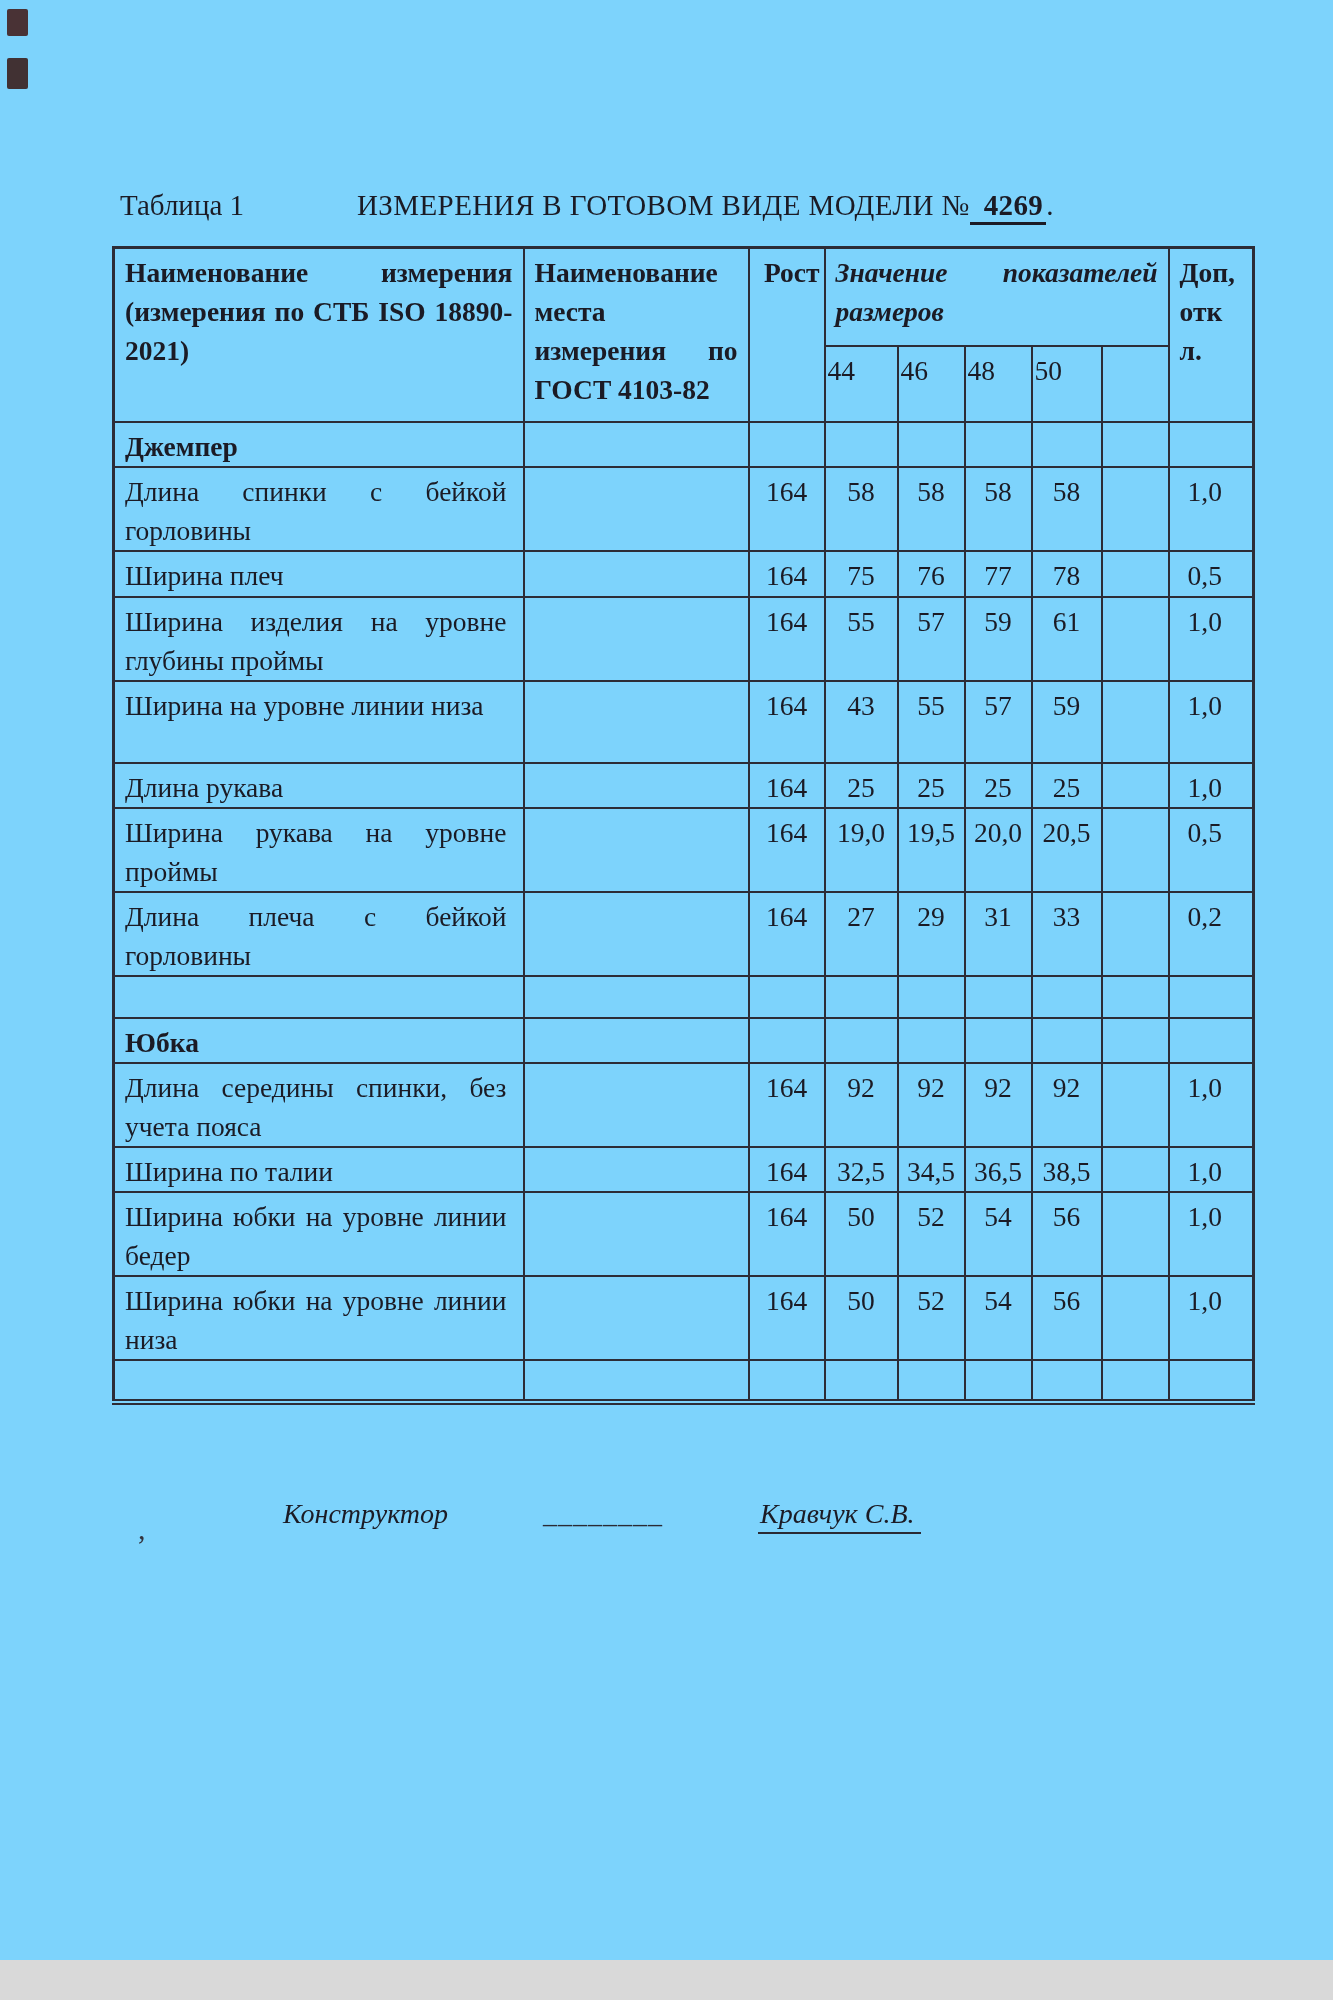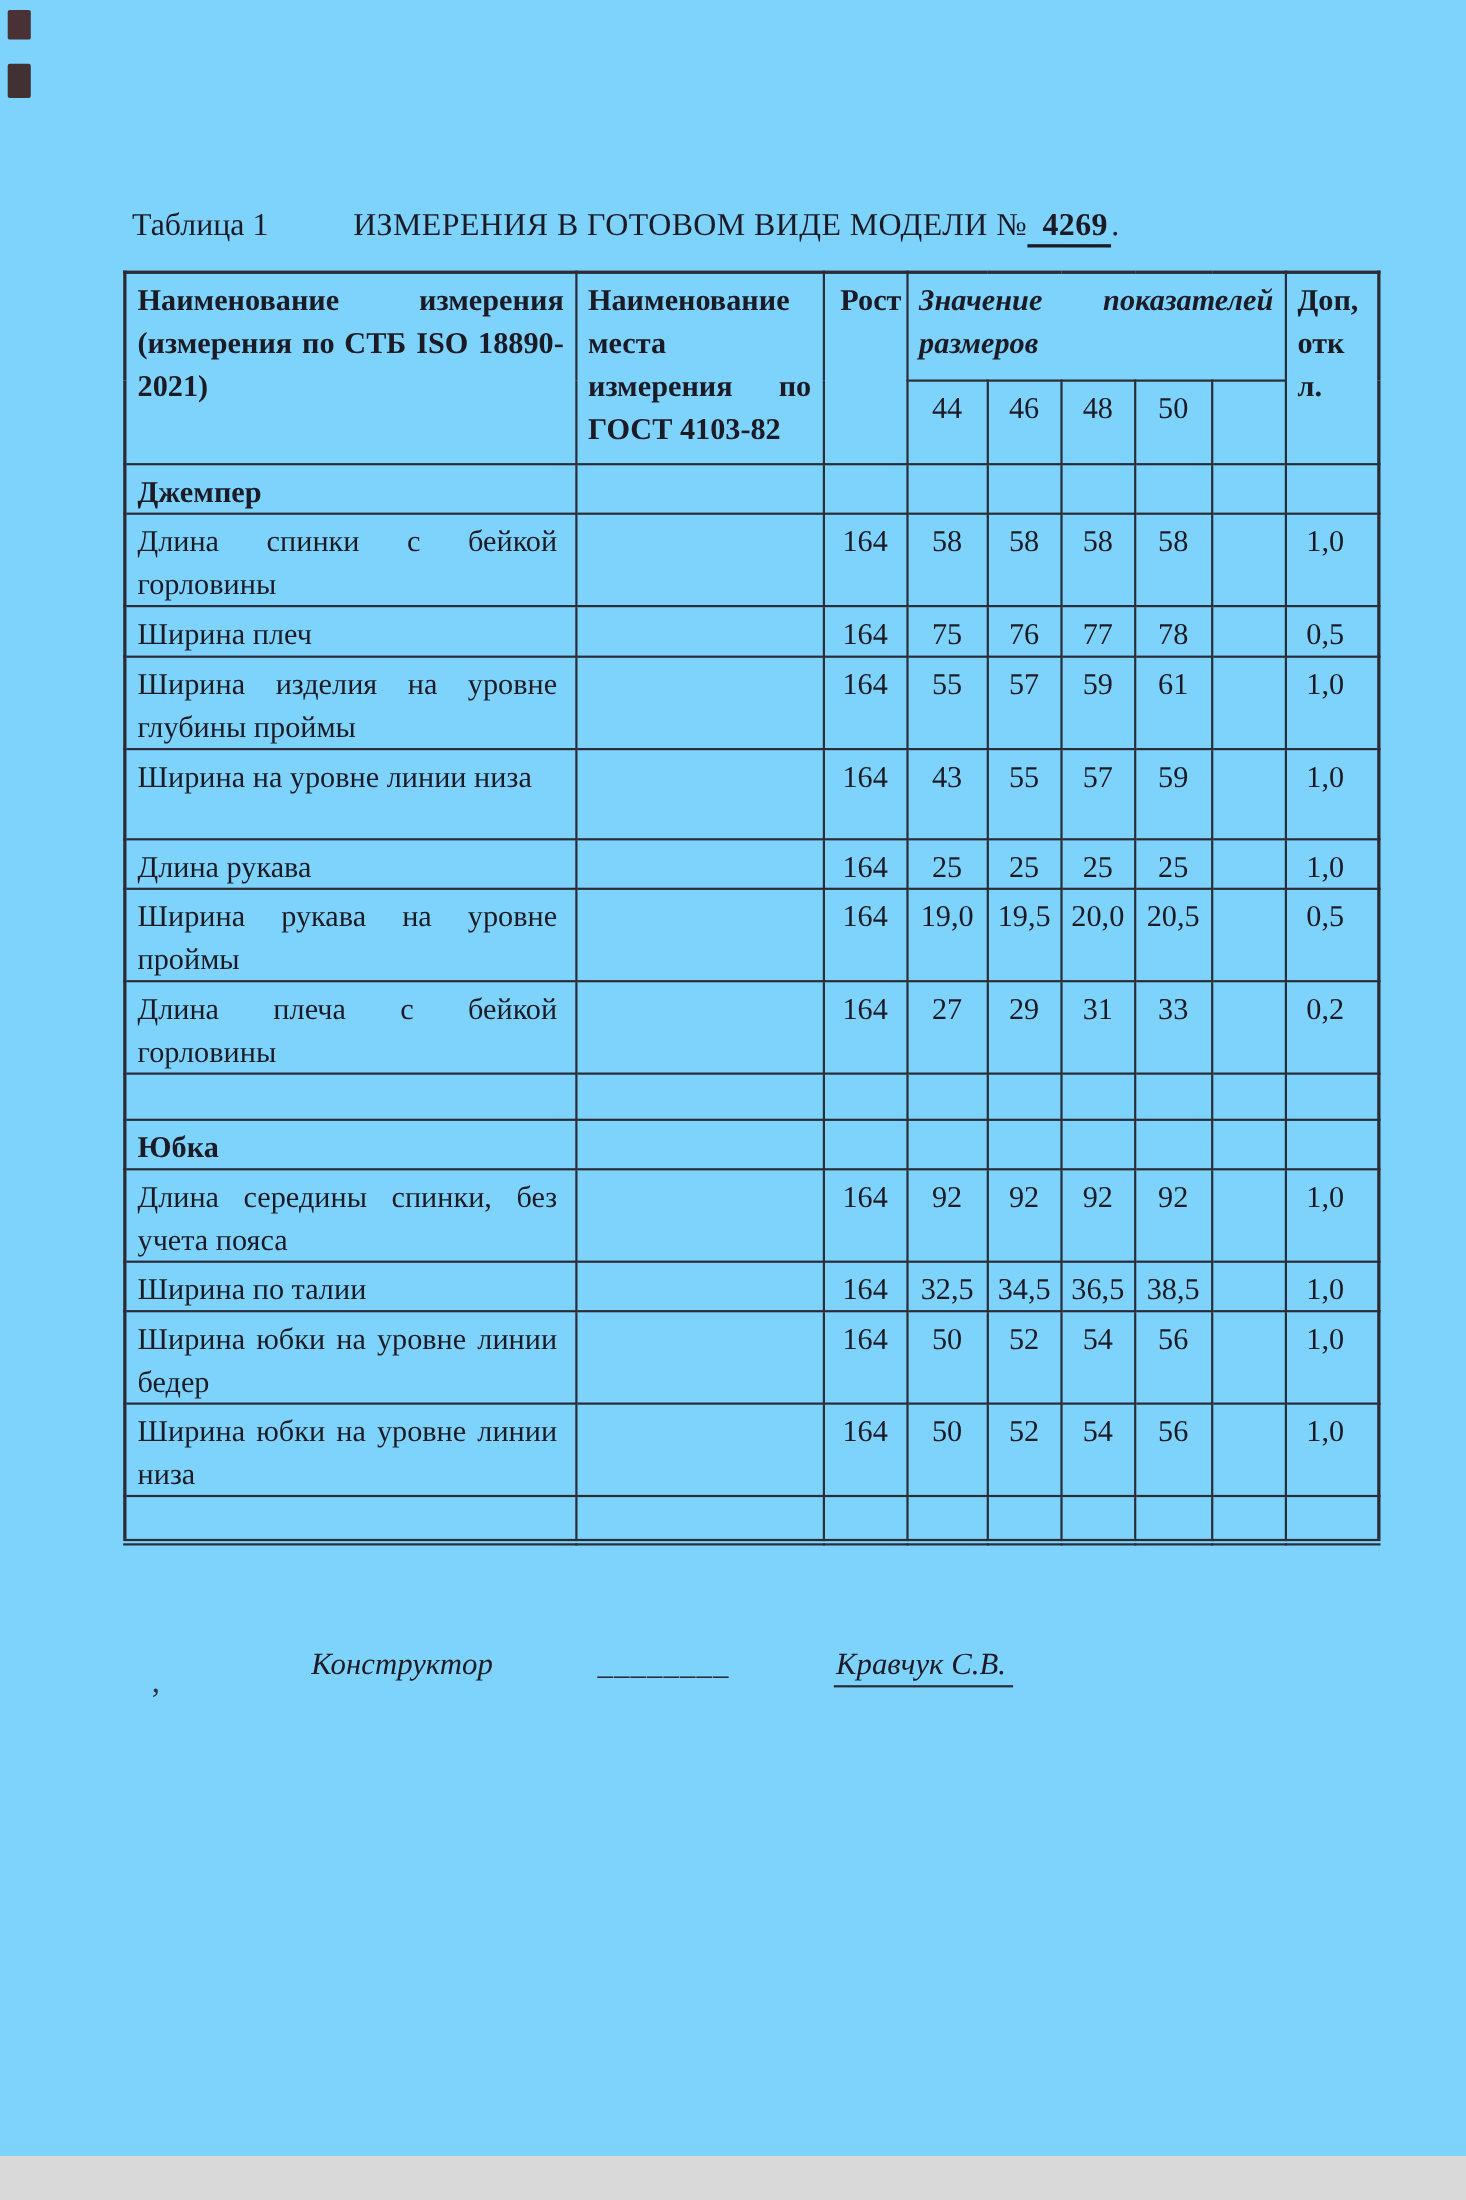--- a/index.html
+++ b/index.html
@@ -17,21 +17,21 @@
   .scan-mark { position:absolute; border-radius:2px; }
   .scan-mark.m1 { left:7px; top:9px;  width:21px; height:27px; background:#442424; opacity:.92; }
   .scan-mark.m2 { left:7px; top:58px; width:21px; height:31px; background:#3c2322; opacity:.92; }
 
   
   .title-row {
     position:absolute; top:188px; left:120px; right:80px;
     display:flex; align-items:baseline;
     font-size:29px; line-height:1.2; white-space:nowrap;
   }
-  .doc-title { margin-left:77px; letter-spacing:.4px; }
+  .doc-title { margin-left:113px; letter-spacing:.4px; }
   .model-num {
     font-weight:bold;
     border-bottom:3px solid #1b1b25;
     padding:0 3px 1px 14px;
   }
 
   
   table.meas {
     position:absolute; left:112px; top:246px;
     width:1140px;
@@ -54,21 +54,21 @@
   .meas col.c5 { width:67px; }
   .meas col.c6 { width:67px; }
   .meas col.c7 { width:70px; }
   .meas col.c8 { width:67px; }
   .meas col.c9 { width:85px; }
 
   .meas thead th { font-weight:bold; text-align:left; }
   .meas th.just { text-align:justify; text-justify:inter-word; }
   .meas th.h-values { font-style:italic; text-align:justify; text-justify:inter-word; }
   .meas th.h-rost { text-align:right; padding-left:12px; padding-right:4px; }
-  .meas th.h-size { font-weight:normal; text-align:center; padding-left:2px; padding-right:2px;border-radius:31px; }
+  .meas th.h-size { font-weight:normal; text-align:left; padding-left:2px; padding-right:2px;border-radius:31px; }
   .meas tr.head-1 { height:98px; }
   .meas tr.head-2 { height:76px; }
 
   .meas td.c-name { text-align:justify; text-justify:inter-word; padding-right:16px; }
   .meas td.c-num  { text-align:center; padding-left:2px; padding-right:2px; }
   .meas td.c-tol  { text-align:center; padding-left:2px; padding-right:14px; }
   .meas tr.sec td { font-weight:bold; text-align:left; }
 
   .meas tr.h-sec { height:41px; }
   .meas tr.h-1l  { height:46px; }

